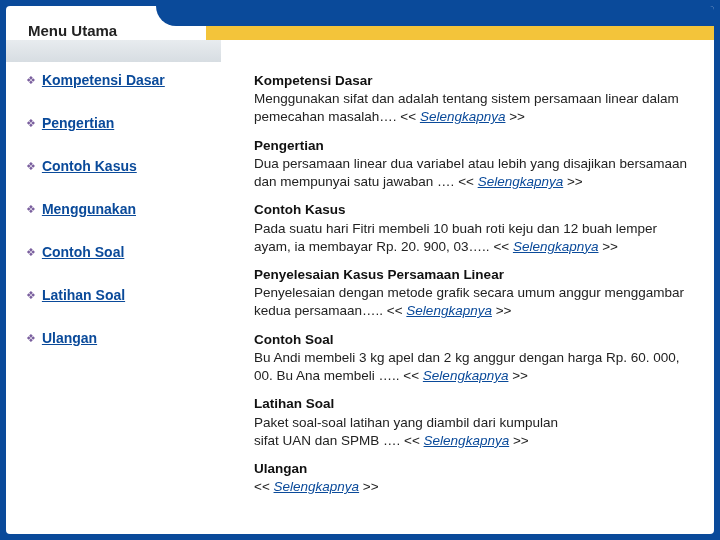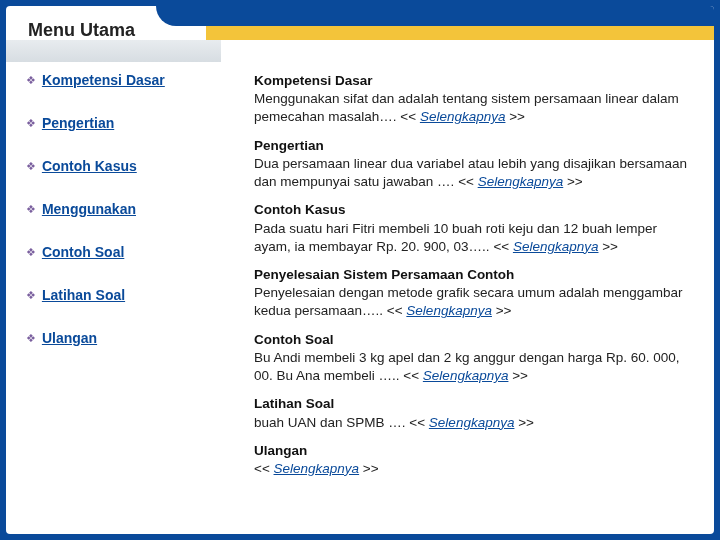--- a/index.html
+++ b/index.html
@@ -19,21 +19,21 @@
     position: relative;
     overflow: hidden;
   }
   .header {
     height: 48px;
     position: relative;
     display: flex;
     align-items: center;
   }
   .header-title {
-    font-size: 18px;
+    font-size: 15px;
     font-weight: bold;
     color: #222;
     padding-left: 22px;
     z-index: 2;
     position: relative;
   }
   .header-blue {
     position: absolute;
     top: 0;
     right: 0;
@@ -169,32 +169,33 @@
         <span class="section-heading">Pengertian</span>
         <span>Dua persamaan linear dua variabel atau lebih yang disajikan bersamaan dan mempunyai satu jawaban …. </span><span>&lt;&lt; </span><span class="more-link">Selengkapnya</span><span> &gt;&gt;</span>
       </div>
 
       <div class="section">
         <span class="section-heading">Contoh Kasus</span>
         <span>Pada suatu  hari Fitri membeli 10 buah roti keju dan 12 buah lemper ayam, ia membayar Rp. 20. 900, 03….. </span><span>&lt;&lt; </span><span class="more-link">Selengkapnya</span><span> &gt;&gt;</span>
       </div>
 
       <div class="section">
-        <span class="section-heading">Penyelesaian Sistem Persamaan Contoh</span>
-        <span>Penyelesaian dengan metode grafik secara umum adalah menggambar kedua persamaan….. </span><span>&lt;&lt; </span><span class="more-link">Selengkapnya</span><span> &gt;&gt;</span>
+        <span class="section-heading">Penyelesaian Kasus Persamaan Linear</span>
+        <span>Penyelesaian dengan metode grafik secara umum anggur menggambar kedua persamaan….. </span><span>&lt;&lt; </span><span class="more-link">Selengkapnya</span><span> &gt;&gt;</span>
       </div>
 
       <div class="section">
         <span class="section-heading">Contoh Soal</span>
         <span>Bu Andi membeli 3 kg apel dan 2 kg anggur dengan harga Rp. 60. 000, 00. Bu Ana membeli ….. </span><span>&lt;&lt; </span><span class="more-link">Selengkapnya</span><span> &gt;&gt;</span>
       </div>
 
       <div class="section">
         <span class="section-heading">Latihan Soal</span>
-        <span>buah UAN dan SPMB …. </span><span>&lt;&lt; </span><span class="more-link">Selengkapnya</span><span> &gt;&gt;</span>
+        <div>Paket soal-soal latihan yang diambil dari kumpulan</div>
+        <span>sifat UAN dan SPMB …. </span><span>&lt;&lt; </span><span class="more-link">Selengkapnya</span><span> &gt;&gt;</span>
       </div>
 
       <div class="section">
         <span class="section-heading">Ulangan</span>
         <span>&lt;&lt; </span><span class="more-link">Selengkapnya</span><span> &gt;&gt;</span>
       </div>
 
     </div>
   </div>
 </div>

